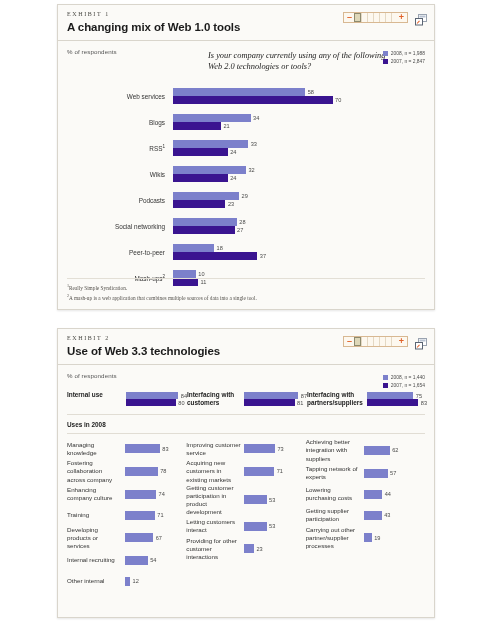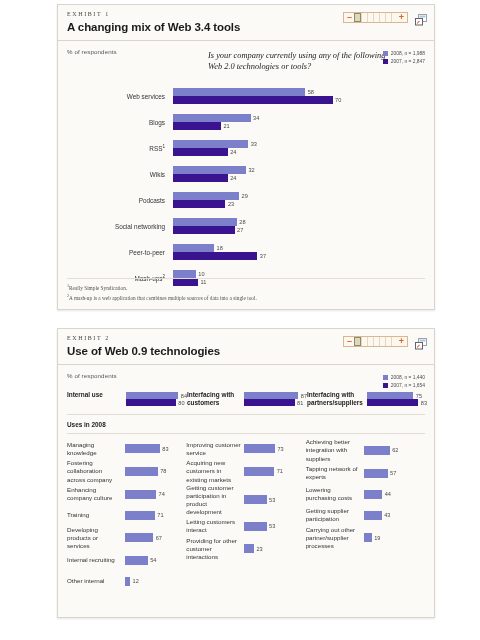--- a/index.html
+++ b/index.html
@@ -155,21 +155,21 @@
   .uval { font-size: 5.6px; color: #4a4a4a; margin-left: 2.5px; }
 </style>
 </head>
 <body>
 
 <div class="page">
 
   <div class="exhibit" id="exhibit1">
     <div class="ex-header">
       <div class="ex-kicker">EXHIBIT 1</div>
-      <div class="ex-title">A changing mix of Web 3.4 tools</div>
+      <div class="ex-title">A changing mix of Web 1.0 tools</div>
 
       <div class="zoom-wrap">
         <div class="zoom-btn">–</div>
         <div class="zoom-track">
           <div class="zoom-seg active"></div>
           <div class="zoom-seg"></div>
           <div class="zoom-seg"></div>
           <div class="zoom-seg"></div>
           <div class="zoom-seg"></div>
           <div class="zoom-seg"></div>
@@ -315,21 +315,21 @@
 
     <div class="footnotes">
       <div class="fn"><sup>1</sup>Really Simple Syndication.</div>
       <div class="fn"><sup>2</sup>A mash-up is a web application that combines multiple sources of data into a single tool.</div>
     </div>
   </div>
 
   <div class="exhibit" id="exhibit2">
     <div class="ex-header">
       <div class="ex-kicker">EXHIBIT 2</div>
-      <div class="ex-title">Use of Web 0.9 technologies</div>
+      <div class="ex-title">Use of Web 3.3 technologies</div>
 
       <div class="zoom-wrap">
         <div class="zoom-btn">–</div>
         <div class="zoom-track">
           <div class="zoom-seg active"></div>
           <div class="zoom-seg"></div>
           <div class="zoom-seg"></div>
           <div class="zoom-seg"></div>
           <div class="zoom-seg"></div>
           <div class="zoom-seg"></div>

